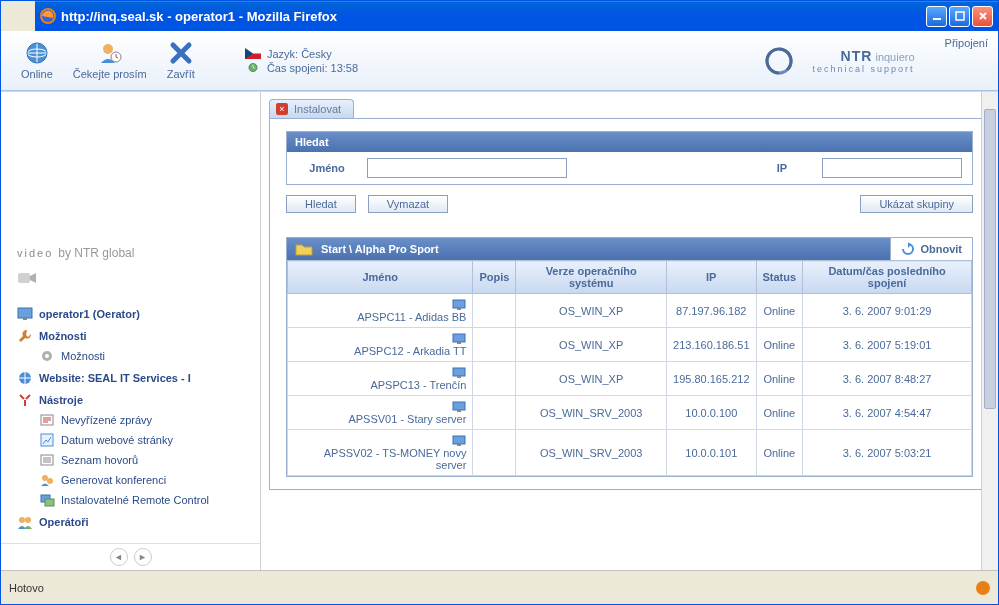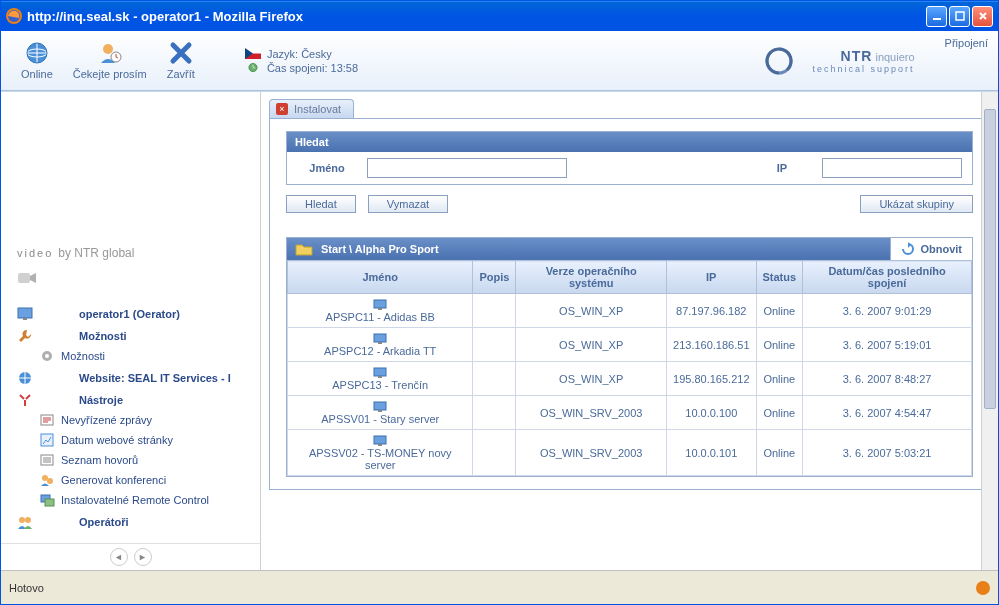--- a/index.html
+++ b/index.html
@@ -1,20 +1,20 @@
 <!DOCTYPE html>
 <html><head>
 <meta charset="utf-8">
 <style>
 * { margin: 0; padding: 0; box-sizing: border-box; font-family: Tahoma, Arial, sans-serif; font-size: 11px; }
 body { background: #fff; overflow: hidden; }
 
 .window { width: 999px; height: 605px; background: #ece9d8; display: flex; flex-direction: column; border: 1px solid #0054e3; }
 
-.titlebar { height: 30px; background: linear-gradient(to bottom, #3a93ff 0%, #0065d9 5%, #0054e3 50%, #0054e3 100%); display: flex; align-items: center; padding: 0 5px; color: #fff; }
+.titlebar { height: 30px; background: linear-gradient(to bottom, #3a93ff 0%, #0065d9 5%, #0054e3 50%, #0054e3 100%); display: flex; align-items: center; padding: 0 5px; color: #fff; margin-left: 34px; }
 .titlebar-icon { width: 16px; height: 16px; margin-right: 5px; background: #e88017; border-radius: 50%; display: flex; align-items: center; justify-content: center; }
 .titlebar-text { flex: 1; font-weight: bold; font-size: 13px; }
 .win-buttons { display: flex; gap: 2px; }
 .win-btn { width: 21px; height: 21px; border: 1px solid #fff; border-radius: 3px; display: flex; align-items: center; justify-content: center; cursor: pointer; }
 .win-btn.min, .win-btn.max { background: linear-gradient(to bottom, #5ba7ff, #1b6ae0); }
 .win-btn.close { background: linear-gradient(to bottom, #ff8f7a, #e5533d); }
 .win-btn svg { width: 12px; height: 12px; }
 
 .toolbar { height: 60px; background: linear-gradient(to bottom, #fff 0%, #e8f0fa 100%); border-bottom: 1px solid #a8c3e0; display: flex; align-items: center; padding: 0 10px; }
 .tool-btn { display: flex; flex-direction: column; align-items: center; padding: 4px 10px; cursor: pointer; color: #4a6a9a; }
@@ -31,21 +31,21 @@
 
 .body-area { flex: 1; display: flex; background: #fff; overflow: hidden; border-top: 1px solid #cfd9e8; }
 
 .sidebar { width: 260px; background: #fff; border-right: 1px solid #d0d0d0; display: flex; flex-direction: column; overflow: auto; }
 .sidebar-top { height: 150px; }
 .video-brand { padding: 4px 16px; color: #8a8a8a; font-size: 11px; letter-spacing: 2px; }
 .video-brand .sub { font-size: 12px; letter-spacing: 0; color: #999; }
 .cam-icon { margin: 6px 16px; width: 20px; height: 16px; }
 .tree { padding: 10px 6px; }
 .tree-item { display: flex; align-items: center; padding: 2px 2px 2px 10px; color: #2a4a8a; cursor: pointer; }
-.tree-item.bold { font-weight: bold; gap: 40px; }
+.tree-item.bold { font-weight: bold; }
 .tree-item .ticon { width: 16px; height: 16px; margin-right: 6px; flex-shrink: 0; }
 .tree-sub { padding-left: 22px; }
 .tree-item.section { margin-top: 2px; }
 .scroll-arrows { display: flex; justify-content: center; gap: 6px; padding: 4px; margin-top: auto; border-top: 1px solid #e0e0e0; }
 .scroll-arrow { width: 18px; height: 18px; border: 1px solid #ccc; border-radius: 50%; display: flex; align-items: center; justify-content: center; cursor: pointer; color: #888; font-size: 9px; }
 
 .main { flex: 1; background: #fff; position: relative; overflow: auto; }
 .tab-strip { height: 26px; display: flex; align-items: flex-end; padding-left: 8px; background: #fff; }
 .tab { background: linear-gradient(to bottom, #e8f0fc, #c8d8f0); border: 1px solid #9ab0d0; border-bottom: none; border-radius: 4px 4px 0 0; padding: 3px 12px 3px 6px; display: flex; align-items: center; color: #6a7a9a; font-size: 11px; cursor: pointer; }
 .tab .close-x { width: 12px; height: 12px; background: #d04030; color: #fff; display: flex; align-items: center; justify-content: center; margin-right: 6px; font-size: 9px; border-radius: 2px; }
@@ -64,21 +64,21 @@
 
 .grid-wrap { border: 1px solid #9ab0d0; }
 .grid-head { background: linear-gradient(to bottom, #6a8fc8, #4a72b0); color: #fff; font-weight: bold; padding: 0; display: flex; align-items: stretch; }
 .grid-head .path { flex: 1; display: flex; align-items: center; padding: 4px 8px; }
 .grid-head .folder-icon { width: 18px; height: 14px; margin-right: 8px; }
 .refresh-cell { background: #fff; color: #4a6a9a; border-left: 1px solid #9ab0d0; padding: 4px 10px; display: flex; align-items: center; cursor: pointer; }
 .refresh-cell .ricon { width: 14px; height: 14px; margin-right: 5px; }
 table.grid { width: 100%; border-collapse: collapse; }
 table.grid th { background: linear-gradient(to bottom, #e8f0fc, #c8d8f0); color: #4a6a9a; font-weight: bold; padding: 4px 6px; border: 1px solid #b0c0d8; text-align: center; font-size: 11px; }
 table.grid td { border: 1px solid #d0d8e8; padding: 4px 6px; color: #4a6a9a; text-align: center; vertical-align: middle; }
-table.grid td.name { text-align: center; }
+table.grid td.name { text-align: right; }
 .pc-icon { width: 14px; height: 12px; display: inline-block; vertical-align: middle; }
 
 .statusbar { height: 34px; background: #ece9d8; border-top: 1px solid #c0c0c0; display: flex; align-items: center; padding: 0 8px; color: #333; font-size: 11px; }
 .statusbar .ff-icon { margin-left: auto; width: 14px; height: 14px; background: #e88017; border-radius: 50%; }
 
 .content-scroll { position: absolute; top: 0; right: 0; bottom: 0; width: 17px; background: #f0f0f0; border-left: 1px solid #d0d0d0; }
 .content-scroll .thumb { background: #c8d0e0; margin: 17px 2px; height: 300px; border: 1px solid #a0b0c8; border-radius: 2px; }
 </style>
 </head>
 <body>

